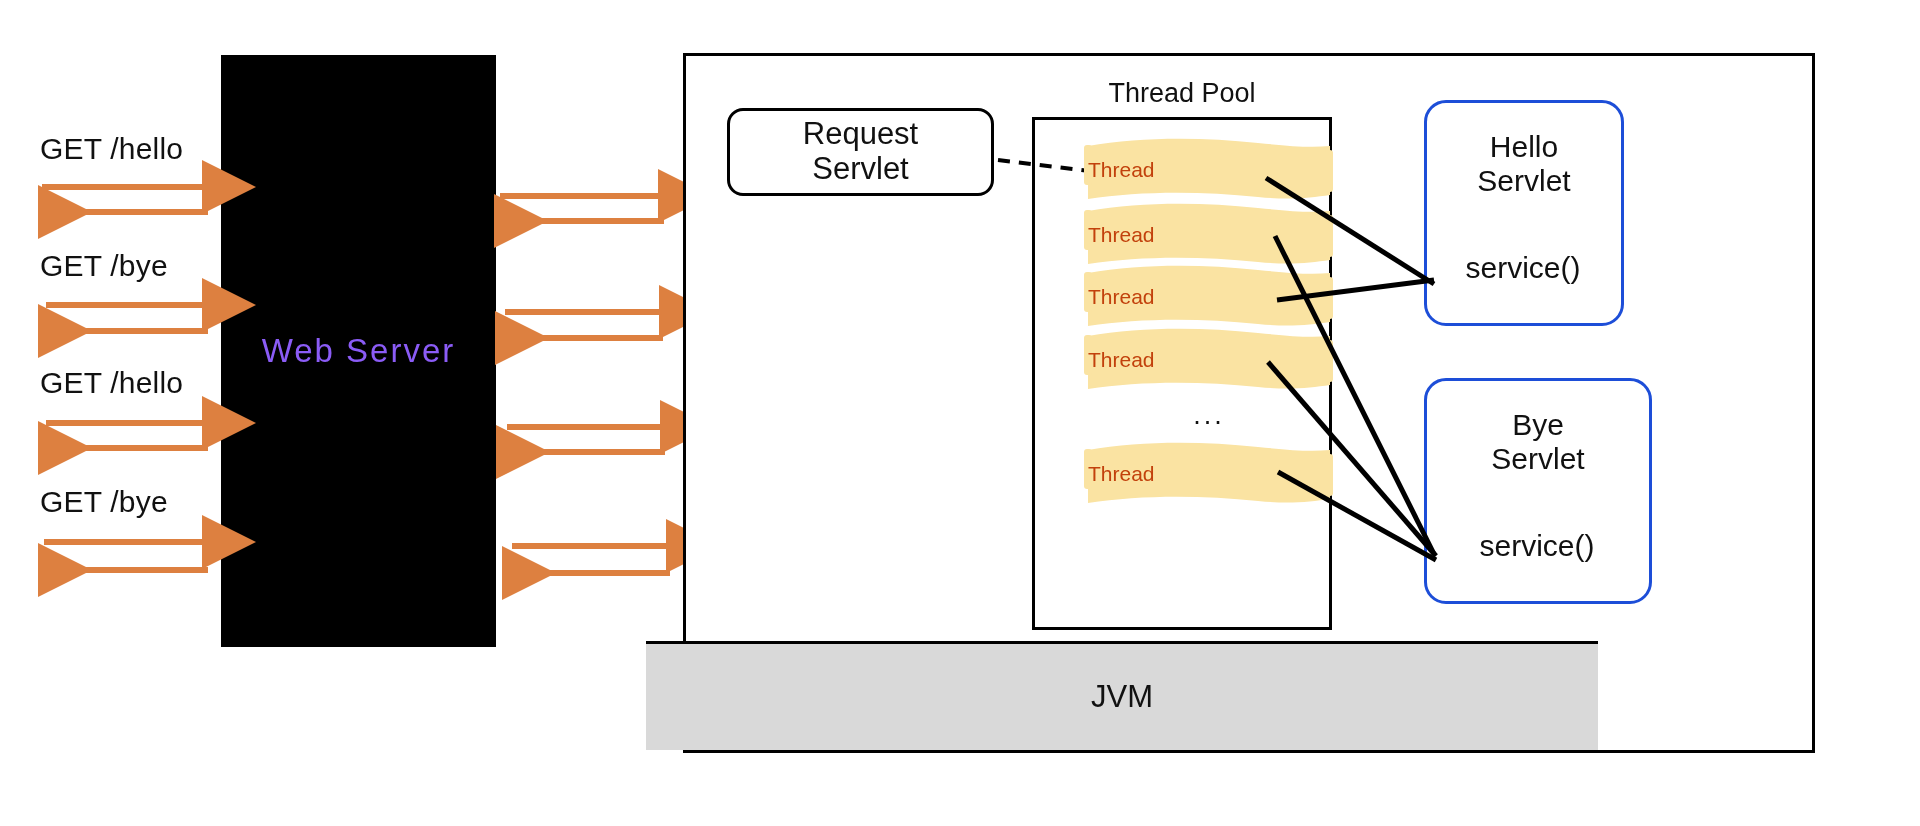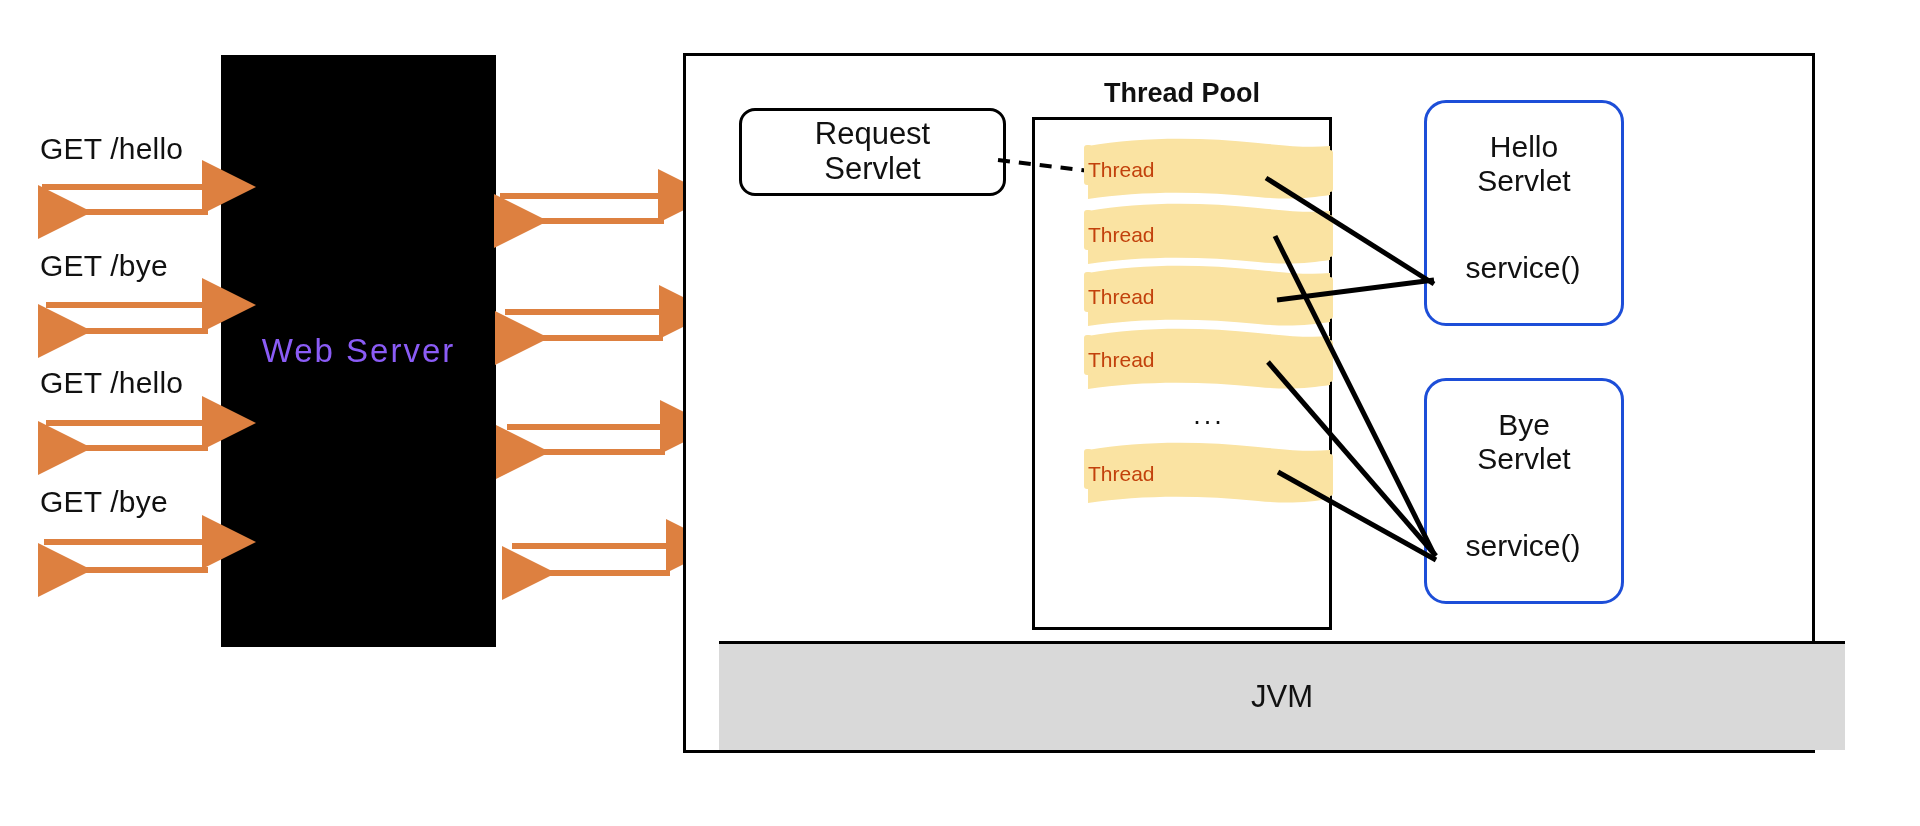--- a/index.html
+++ b/index.html
@@ -55,21 +55,20 @@
     align-items:center;
     justify-content:center;
     font-size:31px;
     line-height:1.12;
     color:#111;
   }
   .pool-title{
     font-size:27px;
     color:#111;
     white-space:nowrap;
-    font-weight:bold;
   }
   .pool-box{
     border:3px solid #000000;
     background:transparent;
     box-sizing:border-box;
   }
   .servlet-box{
     border:3px solid #1d4ed8;
     border-radius:22px;
     background:#ffffff;
@@ -158,25 +157,25 @@
       <line x1="507" y1="427" x2="666" y2="427" marker-end="url(#ar-r)"></line>
       <line x1="665" y1="452" x2="502" y2="452" marker-end="url(#ar-l)"></line>
 
       <line x1="512" y1="546" x2="672" y2="546" marker-end="url(#ar-r)"></line>
       <line x1="670" y1="573" x2="508" y2="573" marker-end="url(#ar-l)"></line>
     </g>
   </svg>
 
   <div class="abs container-box" style="left:683px;top:53px;width:1132px;height:700px;"></div>
 
-  <div class="abs jvm-band" style="left:719px;top:641px;width:1126px;height:109px;">
+  <div class="abs jvm-band" style="left:646px;top:641px;width:952px;height:109px;">
     <span>JVM</span>
   </div>
 
-  <div class="abs reqresp-box" style="left:727px;top:108px;width:267px;height:88px;margin-left:12px;">
+  <div class="abs reqresp-box" style="left:727px;top:108px;width:267px;height:88px;">
     <span>Request</span>
     <span>Servlet</span>
   </div>
 
   <svg class="dash-svg" viewBox="0 0 1920 826">
     <line x1="998" y1="160" x2="1097" y2="172" stroke="#000" stroke-width="4" stroke-dasharray="12 9"></line>
   </svg>
 
   <div class="abs pool-title" style="left:1032px;top:78px;width:300px;text-align:center;">Thread Pool</div>
   <div class="abs pool-box" style="left:1032px;top:117px;width:300px;height:513px;"></div>
@@ -230,21 +229,21 @@
   <div class="abs ellipsis" style="left:1088px;top:400px;width:242px;text-align:center;">...</div>
 
   <div class="servlet-box" style="left:1424px;top:100px;width:200px;height:226px;">
     <div class="servlet-title" style="top:27px;">
       <span>Hello</span><br>
       <span>Servlet</span>
     </div>
     <div class="servlet-method" style="top:148px;">service()</div>
   </div>
 
-  <div class="servlet-box" style="left:1424px;top:378px;width:200px;height:226px;text-decoration:underline;">
+  <div class="servlet-box" style="left:1424px;top:378px;width:228px;height:226px;text-decoration:underline;">
     <div class="servlet-title" style="top:27px;">
       <span>Bye</span><br>
       <span>Servlet</span>
     </div>
     <div class="servlet-method" style="top:148px;">service()</div>
   </div>
 
   <svg class="lines-svg" viewBox="0 0 1920 826">
     <g stroke="#000000" stroke-width="5" fill="none">
 

